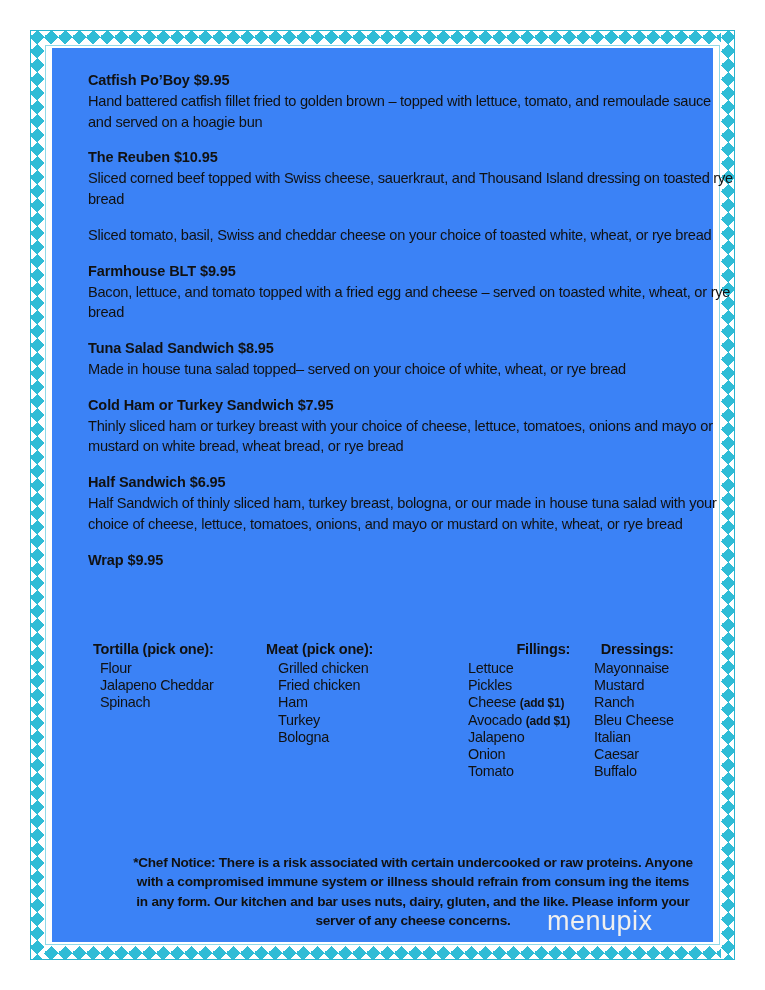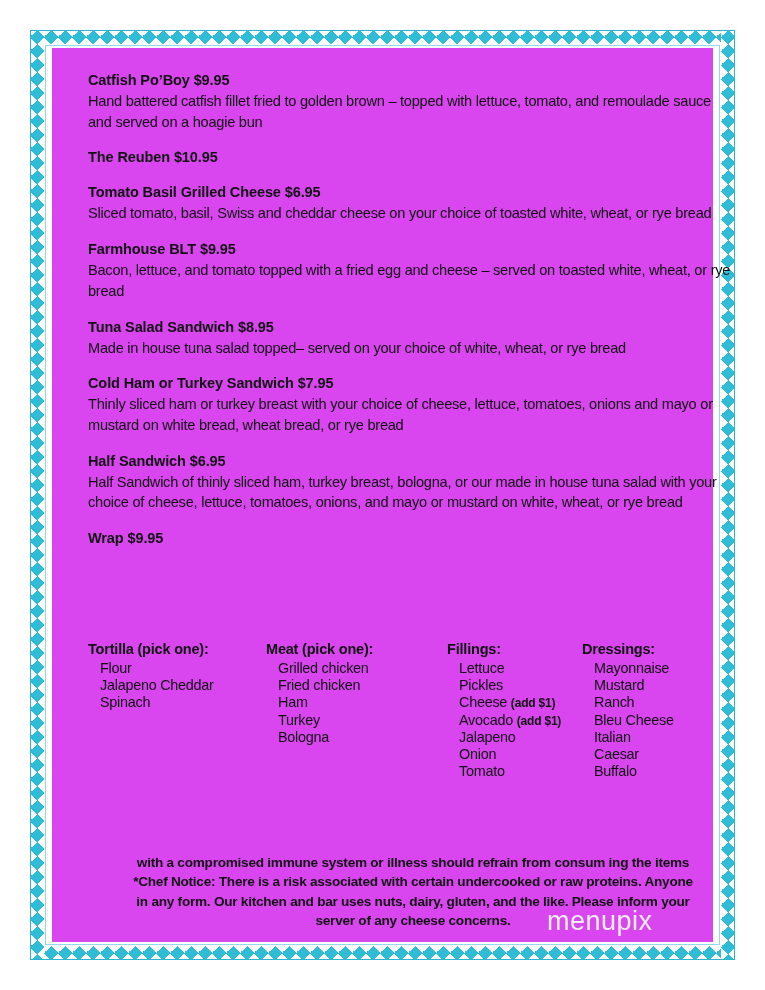--- a/index.html
+++ b/index.html
@@ -50,21 +50,21 @@
   .frame-rule.rule-outer { left: 0; top: 0; right: 0; bottom: 0; }
   .frame-rule.rule-inner { left: 15px; top: 15px; right: 15px; bottom: 15px; border-color: #8fd9e8; }
 
   
   .menu-sheet {
     position: absolute;
     left: 22px;
     top: 18px;
     width: 661px;
     height: 894px;
-    background: #d946ef;
+    background: #3b82f6;
     box-sizing: border-box;
   }
 
   
   .menu-items {
     position: absolute;
     left: 36px;
     top: 22px;
     width: 650px;
   }
@@ -93,29 +93,30 @@
     left: 36px;
     top: 592px;
     width: 650px;
   }
   .option-col {
     position: absolute;
     top: 0;
   }
   .option-col.col-0 { left: 0px; }
   .option-col.col-1 { left: 178px; }
-  .option-col.col-2 { left: 359px; }
+  .option-col.col-2 { left: 368px; }
   .option-col.col-3 { left: 494px; }
 
   .col-title {
     font-size: 14.5px;
     font-weight: bold;
     letter-spacing: -0.2px;
     line-height: 1.32;
     white-space: nowrap;
+    text-align: right;
   }
   .col-list {
     list-style: none;
     margin: 1px 0 0 12px;
     padding: 0;
   }
   .col-list li {
     font-size: 14.4px;
     line-height: 1.19;
     letter-spacing: -0.25px;
@@ -166,23 +167,23 @@
 
   <div class="menu-sheet">
 
     <div class="menu-items">
         <div class="menu-item">
           <div class="item-heading">Catfish Po’Boy $9.95</div>
           <div class="item-desc">Hand battered catfish fillet fried to golden brown – topped with lettuce, tomato, and remoulade sauce and served on a hoagie bun</div>
         </div>
         <div class="menu-item">
           <div class="item-heading">The Reuben $10.95</div>
-        </div>
-        <div class="menu-item">
-          <div class="item-heading">Tomato Basil Grilled Cheese $6.95</div>
+          <div class="item-desc">Sliced corned beef topped with Swiss cheese, sauerkraut, and Thousand Island dressing on toasted rye bread</div>
+        </div>
+        <div class="menu-item">
           <div class="item-desc">Sliced tomato, basil, Swiss and cheddar cheese on your choice of toasted white, wheat, or rye bread</div>
         </div>
         <div class="menu-item">
           <div class="item-heading">Farmhouse BLT $9.95</div>
           <div class="item-desc">Bacon, lettuce, and tomato topped with a fried egg and cheese – served on toasted white, wheat, or rye bread</div>
         </div>
         <div class="menu-item">
           <div class="item-heading">Tuna Salad Sandwich $8.95</div>
           <div class="item-desc">Made in house tuna salad topped– served on your choice of white, wheat, or rye bread</div>
         </div>
@@ -238,21 +239,21 @@
             <li><span>Ranch</span></li>
             <li><span>Bleu Cheese</span></li>
             <li><span>Italian</span></li>
             <li><span>Caesar</span></li>
             <li><span>Buffalo</span></li>
           </ul>
         </div>
       </div>
 
     <div class="chef-notice">
+        <span class="nl">*Chef Notice: There is a risk associated with certain undercooked or raw proteins. Anyone</span>
         <span class="nl">with a   compromised immune system or illness should refrain from consum ing the items</span>
-        <span class="nl">*Chef Notice: There is a risk associated with certain undercooked or raw proteins. Anyone</span>
         <span class="nl">in any form. Our kitchen and bar uses nuts, dairy, gluten, and the like. Please inform your</span>
         <span class="nl">server of any cheese concerns.</span>
       </div>
 
     <div class="watermark">menupix</div>
   </div>
 </div>
 
 </body></html>

